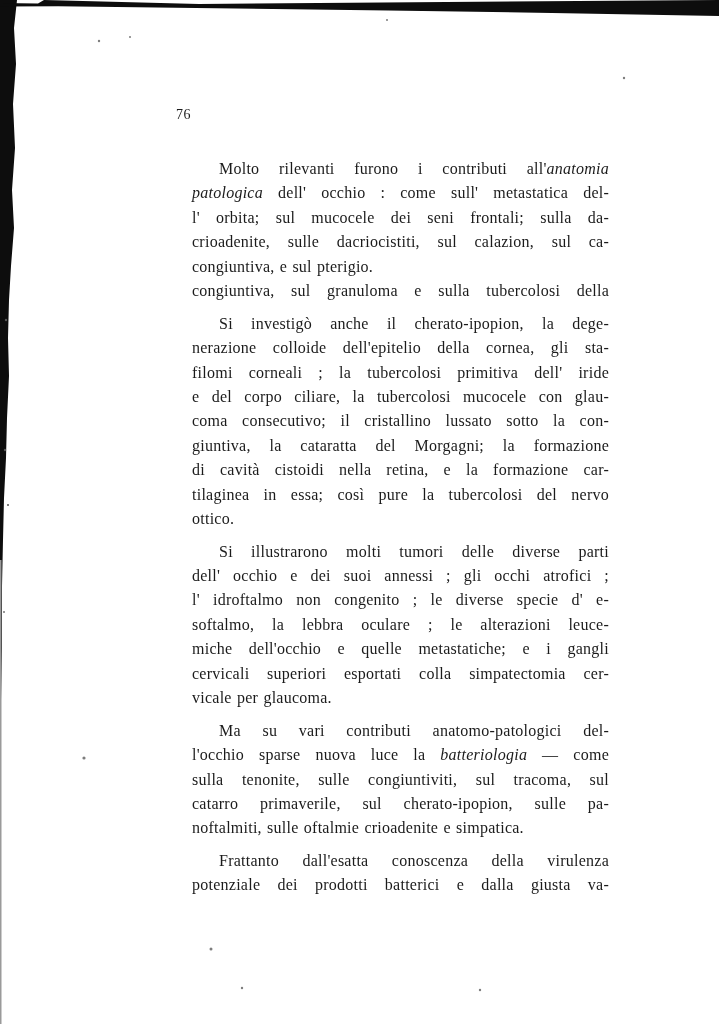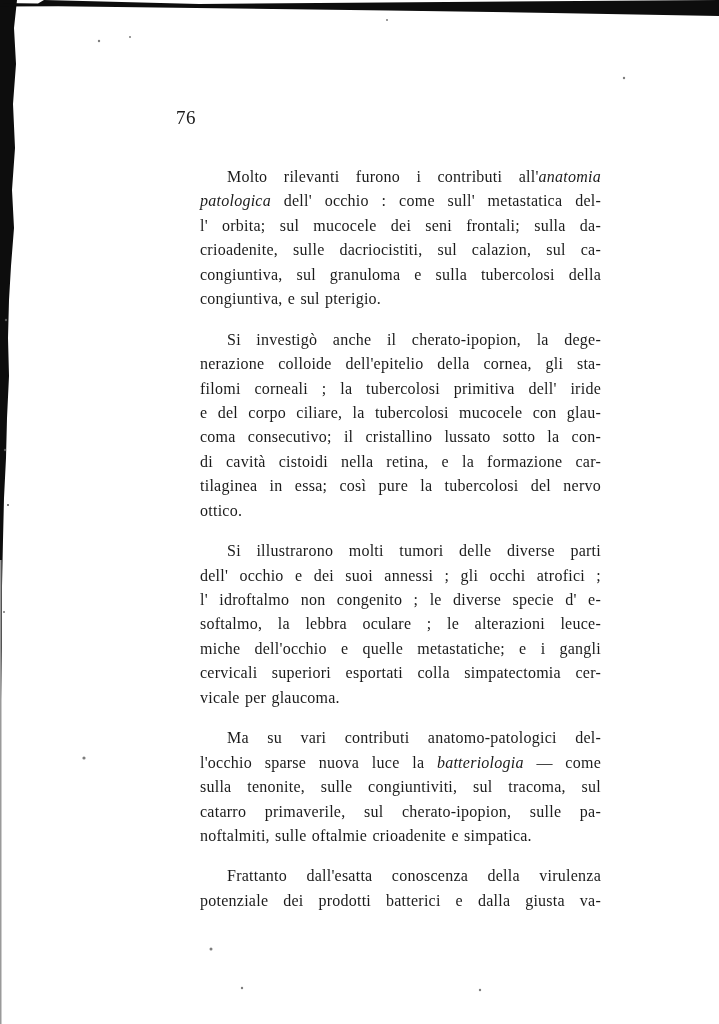--- a/index.html
+++ b/index.html
@@ -11,32 +11,32 @@
     font-family: "Liberation Serif", "DejaVu Serif", serif;
   }
   .scan-overlay {
     position: absolute; left: 0; top: 0;
     width: 719px; height: 1024px;
     pointer-events: none;
   }
   .page-number {
     position: absolute;
     left: 176px; top: 107px;
-    font-size: 19px;
+    font-size: 14px;
     color: #1b1b1b;
     letter-spacing: 0.5px;
   }
   .text-block {
     position: absolute;
     left: 184px; top: 149px;
     width: 433px;
     color: #1b1b1b;
     font-size: 16px;
   }
-  .para { margin: 16px; }
+  .para { margin: 8px; }
   .line {
     height: 24.45px;
     line-height: 24.45px;
     text-align: justify;
     text-align-last: justify;
     letter-spacing: 0.25px;
     word-spacing: 1px;
     white-space: nowrap;
   }
   .line.end { text-align-last: left; }
@@ -67,29 +67,30 @@
 </svg>
 
 <div class="page-number">76</div>
 
 <div class="text-block">
     <div class="para">
       <div class="line first"><span>Molto rilevanti furono i contributi all'</span><span class="it">anatomia</span></div>
       <div class="line"><span class="it">patologica</span><span> dell' occhio : come sull' metastatica del-</span></div>
       <div class="line"><span>l' orbita; sul mucocele dei seni frontali; sulla da-</span></div>
       <div class="line"><span>crioadenite, sulle dacriocistiti, sul calazion, sul ca-</span></div>
+      <div class="line end"><span>congiuntiva, e sul pterigio.</span></div>
       <div class="line"><span>congiuntiva, sul granuloma e sulla tubercolosi della</span></div>
-      <div class="line end"><span>congiuntiva, e sul pterigio.</span></div>
     </div>
     <div class="para">
       <div class="line first"><span>Si investigò anche il cherato-ipopion, la dege-</span></div>
       <div class="line"><span>nerazione colloide dell'epitelio della cornea, gli sta-</span></div>
       <div class="line"><span>filomi corneali ; la tubercolosi primitiva dell' iride</span></div>
       <div class="line"><span>e del corpo ciliare, la tubercolosi mucocele con glau-</span></div>
       <div class="line"><span>coma consecutivo; il cristallino lussato sotto la con-</span></div>
+      <div class="line"><span>giuntiva, la cataratta del Morgagni; la formazione</span></div>
       <div class="line"><span>di cavità cistoidi nella retina, e la formazione car-</span></div>
       <div class="line"><span>tilaginea in essa; così pure la tubercolosi del nervo</span></div>
       <div class="line end"><span>ottico.</span></div>
     </div>
     <div class="para">
       <div class="line first"><span>Si illustrarono molti tumori delle diverse parti</span></div>
       <div class="line"><span>dell' occhio e dei suoi annessi ; gli occhi atrofici ;</span></div>
       <div class="line"><span>l' idroftalmo non congenito ; le diverse specie d' e-</span></div>
       <div class="line"><span>softalmo, la lebbra oculare ; le alterazioni leuce-</span></div>
       <div class="line"><span>miche dell'occhio e quelle metastatiche; e i gangli</span></div>

